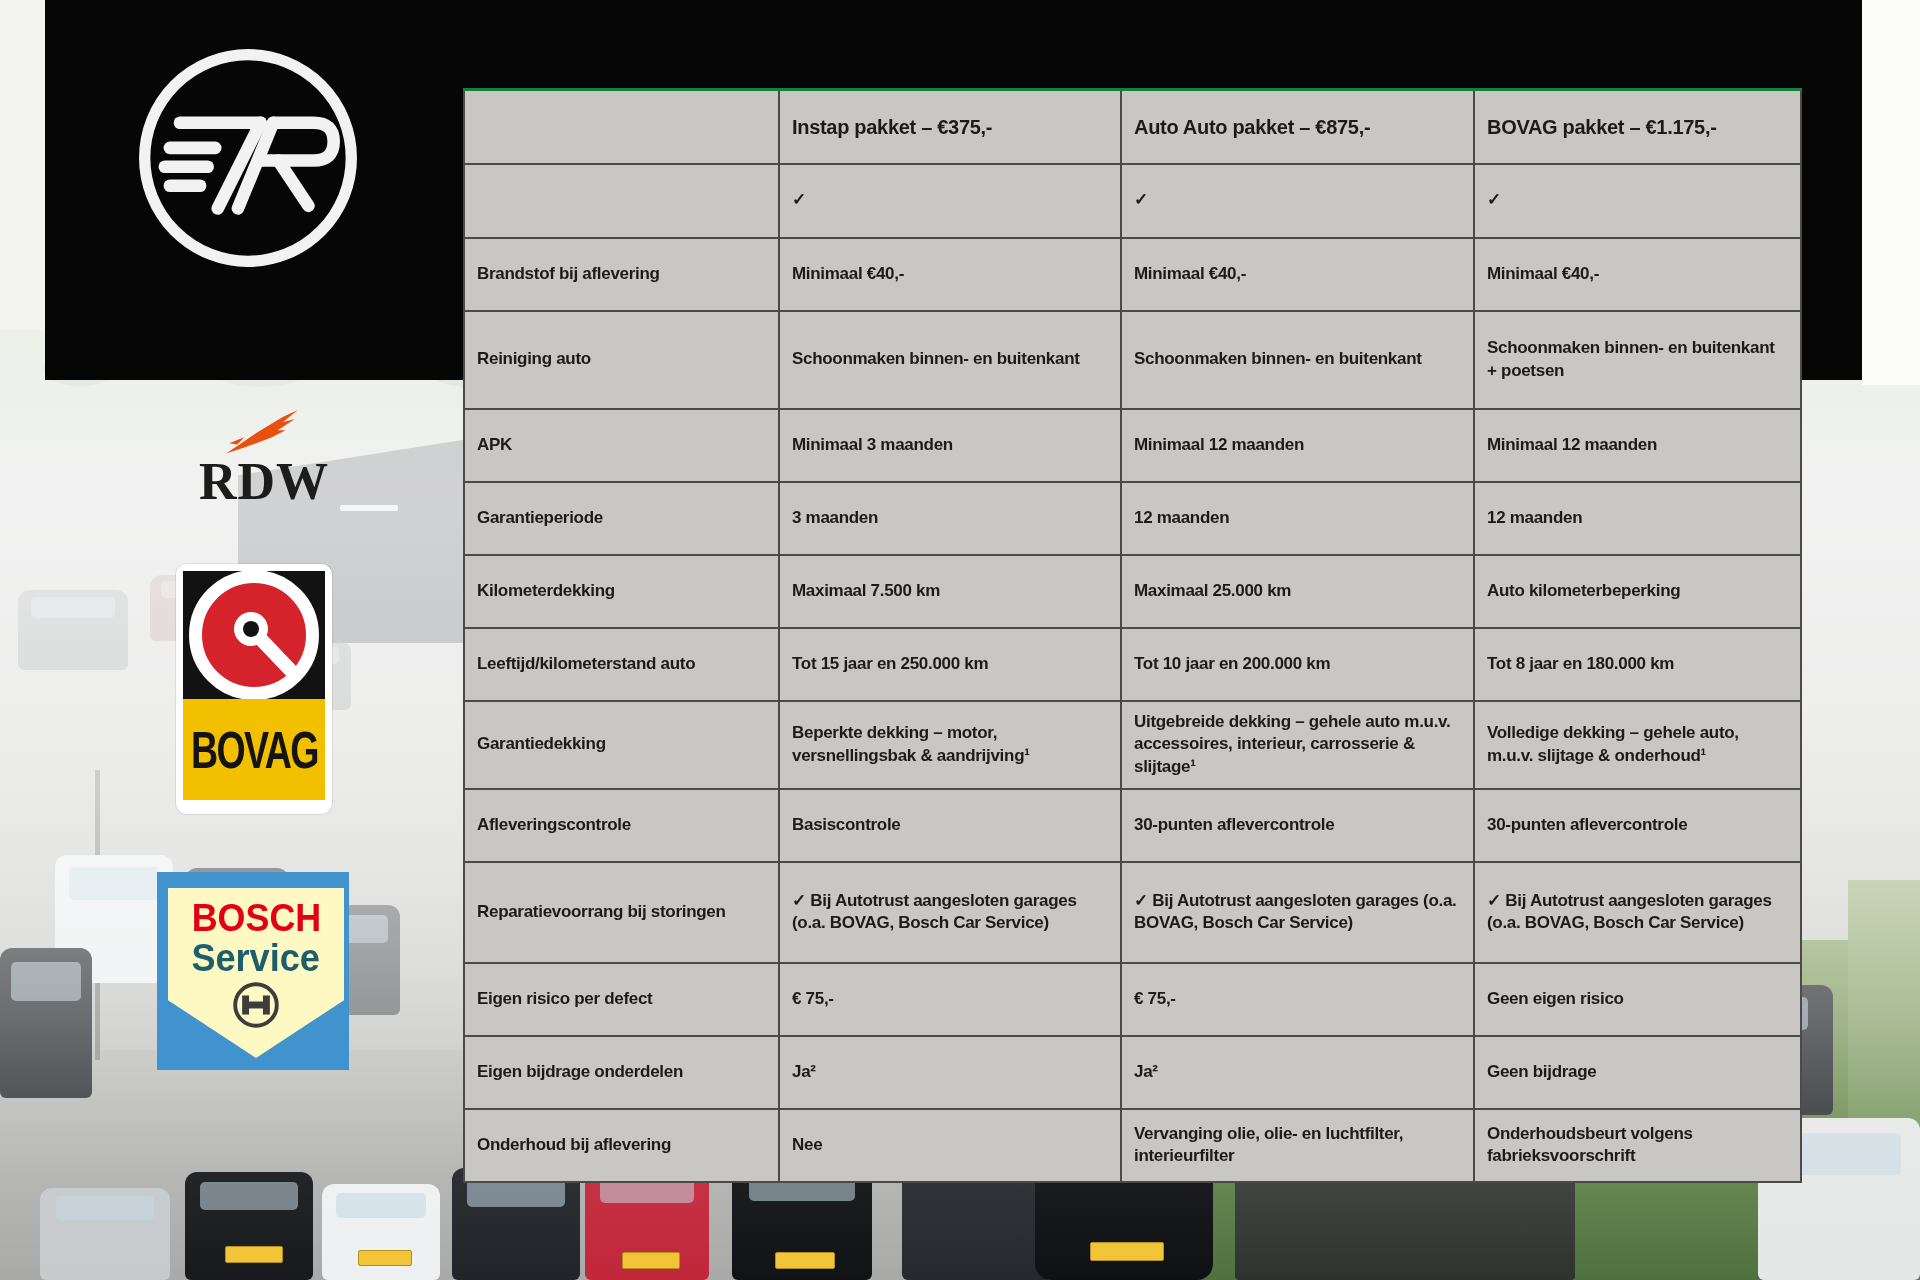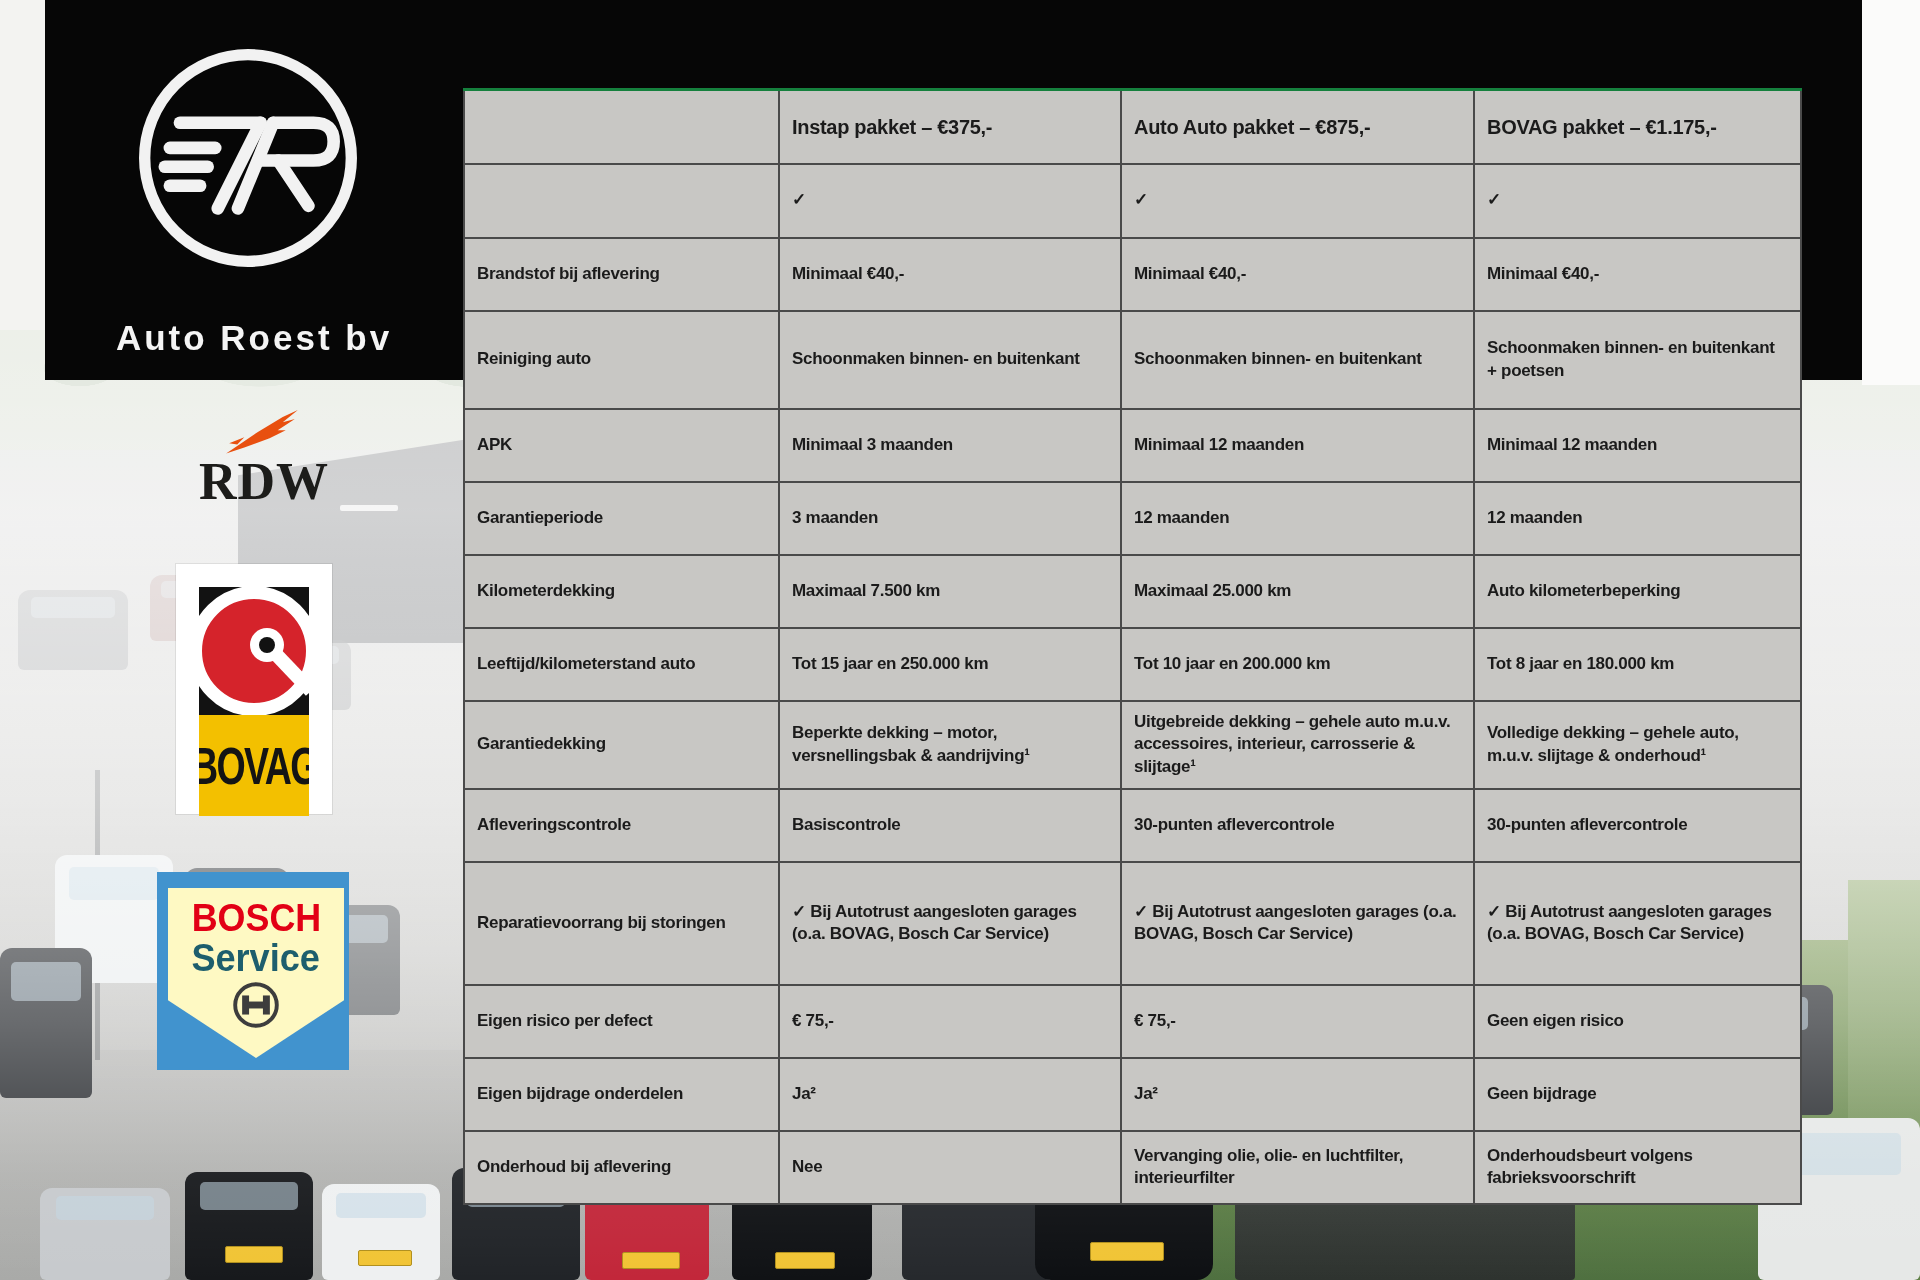--- a/index.html
+++ b/index.html
@@ -47,21 +47,21 @@
   .company{position:absolute;left:95px;top:318px;width:318px;text-align:center;
       color:#f4f4f4;font-size:35px;font-weight:bold;letter-spacing:3px;}
 
   
   .rdw{position:absolute;left:112px;top:408px;width:300px;height:100px;display:flex;align-items:center;flex-direction:column;}
   .rdw-text{font-family:"Liberation Serif",serif;color:#1c1c1a;font-size:52px;font-weight:bold;
       letter-spacing:1px;margin-left:4px;line-height:1;}
 
   
   .bovag{position:absolute;left:176px;top:564px;width:156px;height:250px;background:#fff;
-      padding:23px;box-sizing:border-box;box-shadow:0 0 0 1px rgba(0,0,0,.08);}
+      padding:7px;box-sizing:border-box;box-shadow:0 0 0 1px rgba(0,0,0,.08);border-radius:11px;}
   .bovag-top{position:relative;height:128px;background:#121212;overflow:hidden;}
   .bovag-ring{position:absolute;left:50%;top:50%;transform:translate(-50%,-50%);
       width:104px;height:104px;border:13px solid #fff;border-radius:50%;background:#d5232b;}
   .bovag-bottom{height:101px;background:#f3c000;display:flex;align-items:center;justify-content:center;overflow:hidden;}
   .bovag-word{color:#141414;font-size:47px;font-weight:bold;letter-spacing:-2px;transform:scaleX(.8) scaleY(1.12);}
 
   
   .bosch{position:absolute;left:157px;top:872px;width:192px;height:198px;background:#4193ce;}
   .bosch-badge{position:absolute;left:11px;top:16px;width:176px;height:170px;background:#fef9c3;
       clip-path:polygon(0 0,100% 0,100% 66%,50% 100%,0 66%);
@@ -70,21 +70,21 @@
       transform:scaleX(.92);line-height:1;}
   .bosch-service{color:#1d5e6d;font-size:38px;font-weight:bold;margin-top:2px;line-height:1;transform:scaleX(.95);}
 
   
   table.pkg{position:absolute;left:463px;top:88px;border-collapse:collapse;table-layout:fixed;
       width:1337px;background:#c8c7c4;color:#1b1b1b;letter-spacing:-0.3px;}
   table.pkg th,table.pkg td{border:2px solid #4a4a4a;padding:6px 12px;vertical-align:middle;
       text-align:left;font-weight:bold;font-size:17px;line-height:1.3;background:#c8c7c4;}
   table.pkg th{font-size:20px;border-top:3px solid #15803d;}
   tr.h-head{height:74px;} tr.h-check{height:74px;} tr.h-n{height:73px;border-radius:28px;}
-  tr.h-tall{height:98px;} tr.h-gd{height:88px;} tr.h-rep{height:123px;}
+  tr.h-tall{height:98px;} tr.h-gd{height:88px;} tr.h-rep{height:101px;}
   td.chk{font-size:16px;}
 
   svg{display:block;}
 </style>
 </head>
 <body>
 
 <div class="stage">
 
   <div class="photo">
@@ -139,21 +139,20 @@
         <path d="M55 36 L38 70"></path>
         <path d="M60 36 H76 Q84 36 84 43.5 Q84 51 76 51 H54"></path>
         <path d="M60 36 L46 70"></path>
         <path d="M62 51 L74 69"></path>
         <path d="M19 46 H37"></path>
         <path d="M17 53.5 H34"></path>
         <path d="M19 61 H31"></path>
       </g>
     </svg>
   </div>
-  <div class="company">Auto Roest bv</div>
 
   <div class="rdw">
     <svg viewBox="0 0 150 95" width="158" height="100">
       <path fill="#e8500f" d="M4 90 L66 48 L116 18 L146 4 L116 28 L140 22 L106 44 L122 44 L90 60 L40 78 Z"></path>
       <path fill="#e8500f" d="M10 70 L40 58 L26 72 Z"></path>
     </svg>
     <span class="rdw-text">RDW</span>
   </div>
 
   <div class="bovag">

